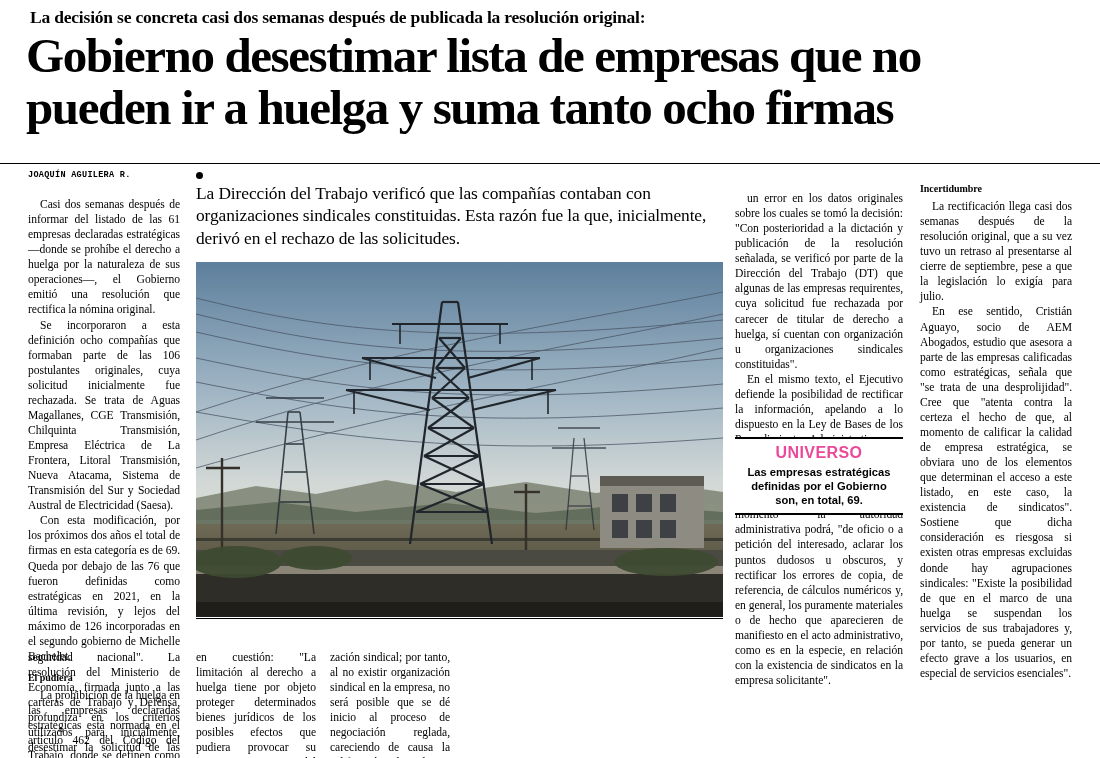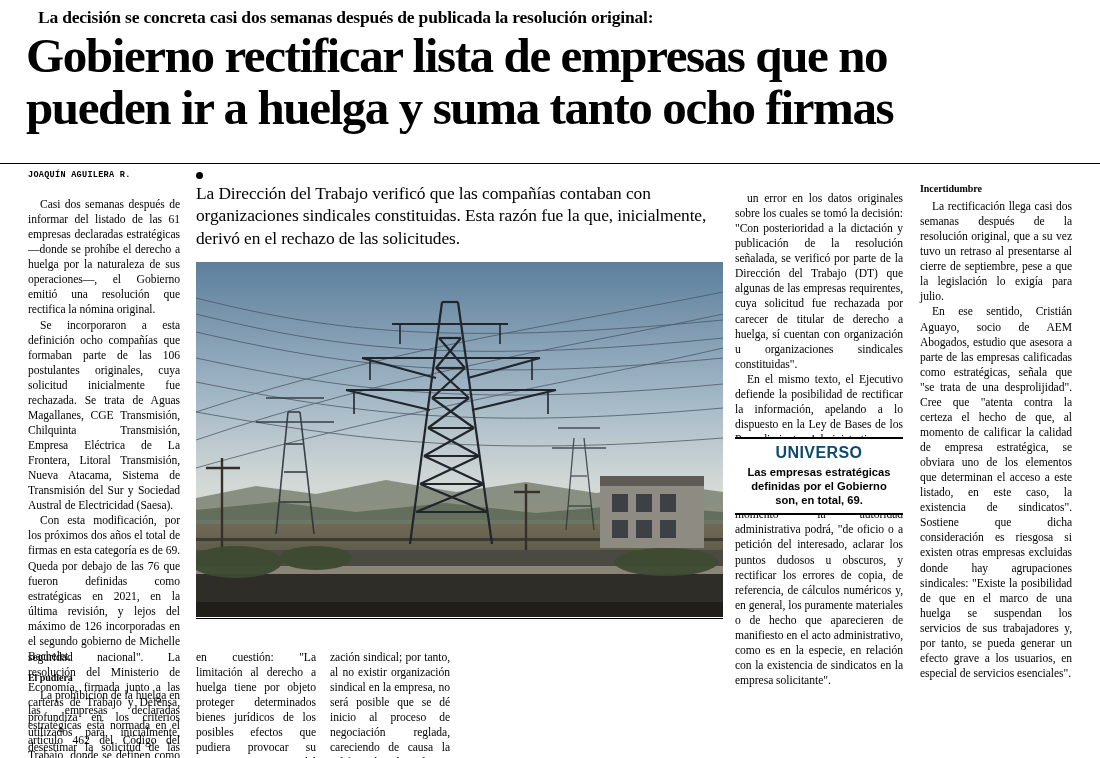--- a/index.html
+++ b/index.html
@@ -26,21 +26,20 @@
   .kicker {
     position: absolute;
     left: 30px;
     top: 8px;
     width: 1040px;
     font-family: "Liberation Serif", serif;
     font-weight: bold;
     font-size: 17.5px;
     letter-spacing: -0.2px;
     line-height: 1.1;
-    margin-left: 8px;
   }
   .headline {
     position: absolute;
     left: 26px;
     top: 30px;
     width: 1048px;
     font-family: "Liberation Serif", serif;
     font-weight: bold;
     font-size: 49px;
     line-height: 1.06;
@@ -155,21 +154,21 @@
     border-top: 2px solid #000;
     border-bottom: 2px solid #000;
     padding: 5px 0 6px 0;
     text-align: center;
     background: #fff;
   }
   .universo .u-title {
     font-family: "Liberation Sans", sans-serif;
     font-weight: bold;
     font-size: 16px;
-    color: #0c4a6e;
+    color: #ec4899;
     letter-spacing: 0.4px;
     margin-bottom: 3px;
   }
   .universo .u-text {
     font-family: "Liberation Sans", sans-serif;
     font-weight: bold;
     font-size: 11.2px;
     line-height: 1.25;
     color: #000;
     padding: 0 4px;
@@ -180,21 +179,21 @@
   #col5a { left: 920px; top: 182px; width: 152px; }
 </style>
 </head>
 <body>
 
 <div class="page">
 
   <div class="kicker">La decisión se concreta casi dos semanas después de publicada la resolución original:</div>
 
   <div class="headline">
-    <div>Gobierno rectificar lista de empresas que no</div>
+    <div>Gobierno desestimar lista de empresas que no</div>
     <div>pueden ir a huelga y suma tanto ocho firmas</div>
   </div>
 
   <div class="rule-top"></div>
   <div class="byline">JOAQUÍN AGUILERA R.</div>
   <div class="bullet"></div>
 
   <div class="lead">La Dirección del Trabajo verificó que las compañías contaban con organizaciones sindicales constituidas. Esta razón fue la que, inicialmente, derivó en el rechazo de las solicitudes.</div>
 
   <div class="photo">

